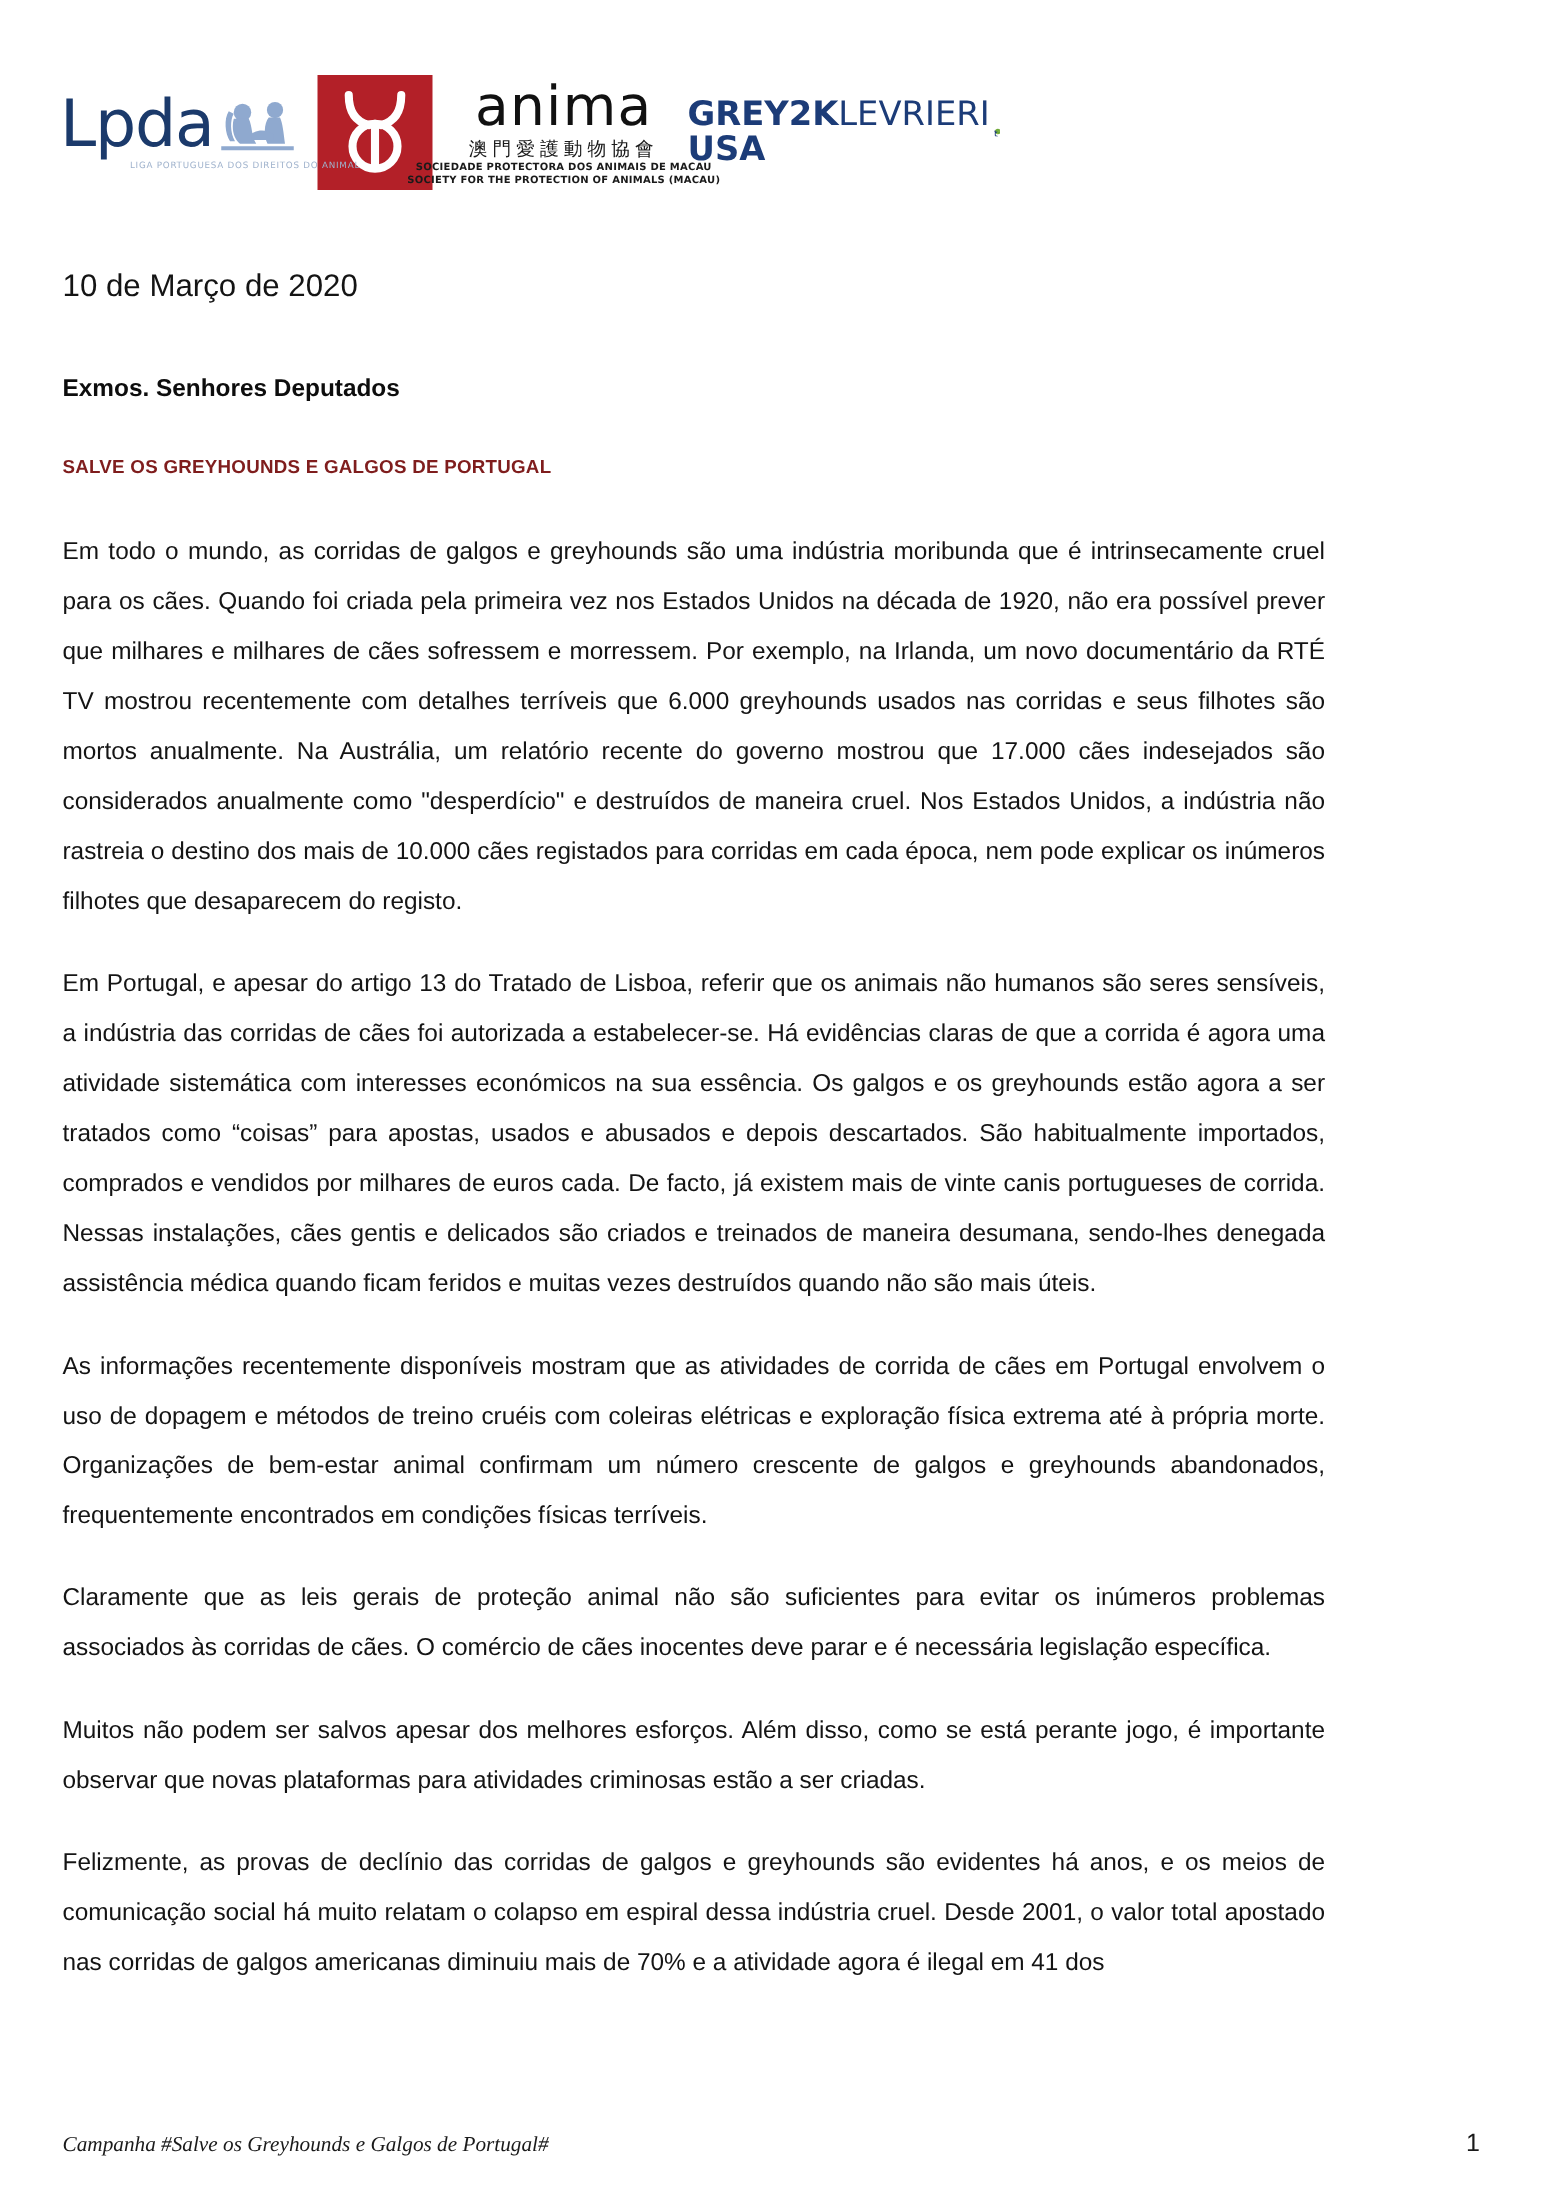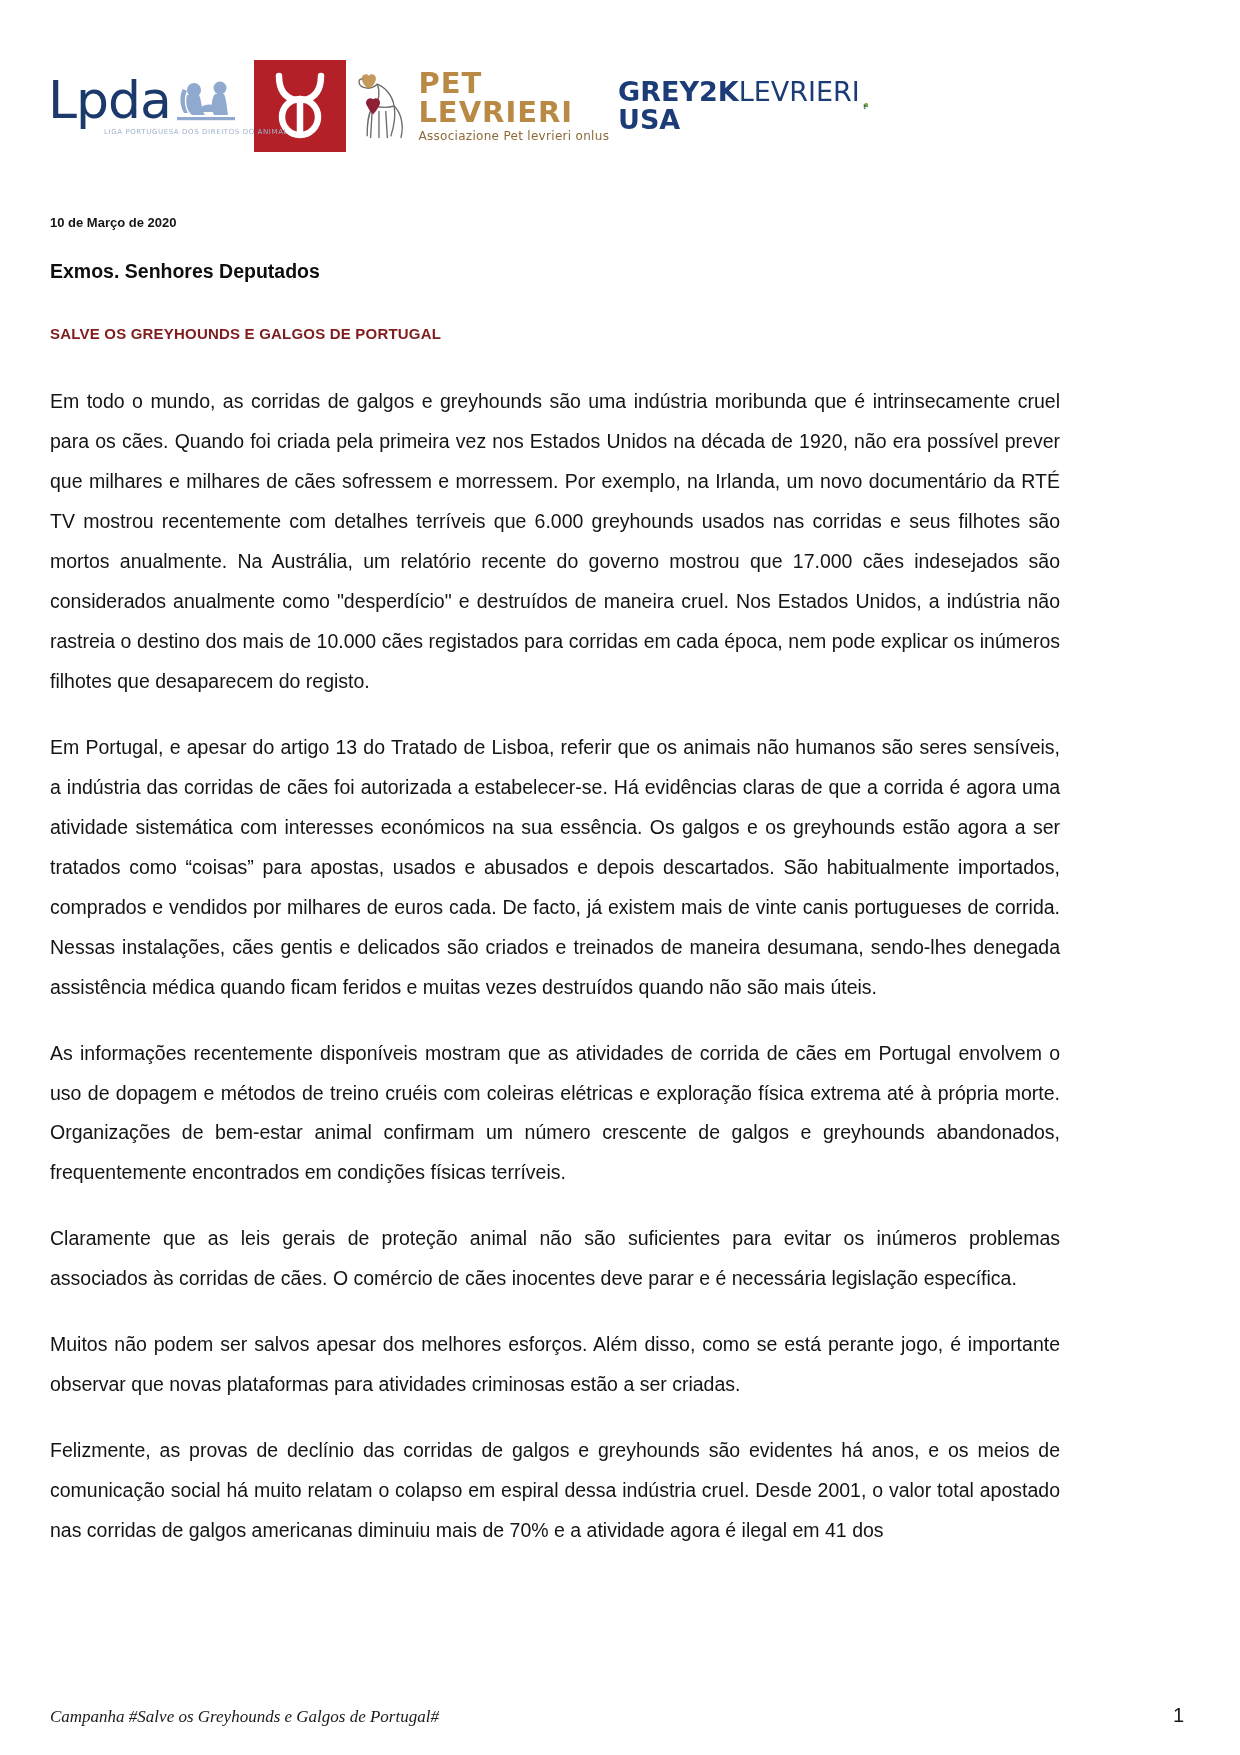--- a/index.html
+++ b/index.html
@@ -154,24 +154,23 @@
   }
 
   
   .doc {
     position: absolute;
     left: 50px;
     top: 215px;
     width: 1010px;
   }
   .date-line {
-    font-size: 13px;
+    font-size: 25px;
     color: #141414;
-    margin-bottom: 30px;
-    font-weight: bold;
+    margin-bottom: 56px;
   }
   .salutation {
     font-size: 19.5px;
     font-weight: bold;
     color: #0d0d0d;
     margin-bottom: 42px;
   }
   .doc-title {
     font-size: 15px;
     font-weight: bold;
@@ -240,39 +239,27 @@
       <svg width="62" height="72" viewBox="0 0 62 72">
         <g fill="none" stroke="#ffffff" stroke-width="6.5" stroke-linecap="round">
           <path d="M10 6 C10 22 18 28 26 30"></path>
           <path d="M52 6 C52 22 44 28 36 30"></path>
           <circle cx="31" cy="47" r="18"></circle>
           <path d="M31 29 L31 63"></path>
         </g>
       </svg>
     </div>
 
-
-    <div class="logo-pet">
-      <svg width="74" height="92" viewBox="0 0 74 92">
-        <g fill="none" stroke="#6b6b6b" stroke-width="1.6">
-          <path d="M14 14 C6 12 7 22 14 24 C20 26 26 24 30 20"></path>
-          <path d="M30 20 C40 24 48 34 50 46 C52 58 50 70 46 82"></path>
-          <path d="M30 20 C34 30 32 40 26 46 C20 52 18 62 18 82"></path>
-          <path d="M26 46 C34 48 44 48 50 46"></path>
-          <path d="M24 50 L22 84 M32 52 L32 84 M40 52 L42 84"></path>
-          <path d="M50 46 C58 54 62 68 58 84"></path>
-        </g>
-        <path d="M12 16 C10 10 16 6 20 10 C24 6 30 10 28 16 C26 22 20 26 20 26 C20 26 14 22 12 16 Z" fill="#b8873f" opacity="0.85"></path>
-        <path d="M18 46 C14 40 20 34 25 38 C30 34 36 40 32 46 C29 52 25 56 25 56 C25 56 21 52 18 46 Z" fill="#8e1f35"></path>
-      </svg>
-      <div class="pet-text">
-        <span class="pet-title">PET LEVRIERI</span>
-        <span class="pet-sub">Associazione Pet levrieri onlus</span>
-      </div>
-    </div>
+    <div class="logo-anima">
+      <div class="anima-word">anima</div>
+      <div class="anima-cjk">澳門愛護動物協會</div>
+      <div class="anima-pt">SOCIEDADE PROTECTORA DOS ANIMAIS DE MACAU</div>
+      <div class="anima-en">SOCIETY FOR THE PROTECTION OF ANIMALS (MACAU)</div>
+    </div>
+
 
     <div class="logo-grey2k">
       <div class="g2k-text">
         <span class="g2k-top">GREY2K USA</span>
         <div class="g2k-rule"></div>
         <span class="g2k-bottom">LEVRIERI</span>
       </div>
       <svg width="68" height="78" viewBox="0 0 68 78">
         <circle cx="46" cy="30" r="24" fill="#7cb342"></circle>
         <path d="M30 18 C36 22 34 30 40 32 C46 34 44 42 50 44 C56 46 58 38 64 40" stroke="#4c8c2b" stroke-width="5" fill="none"></path>

